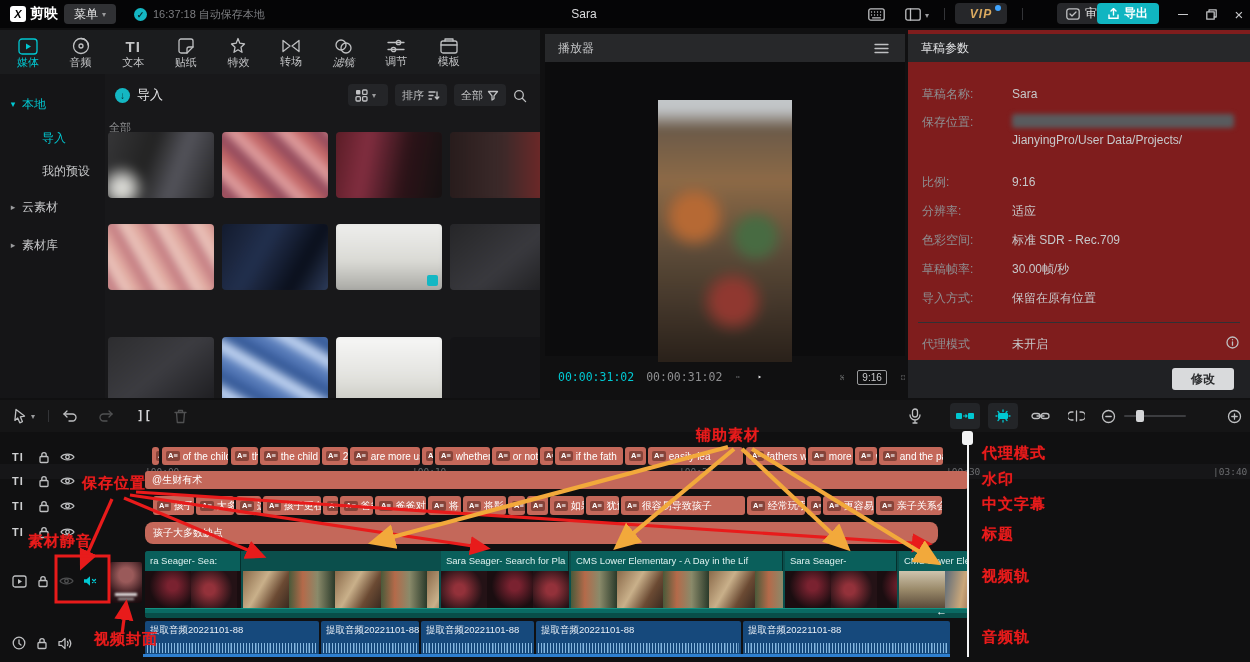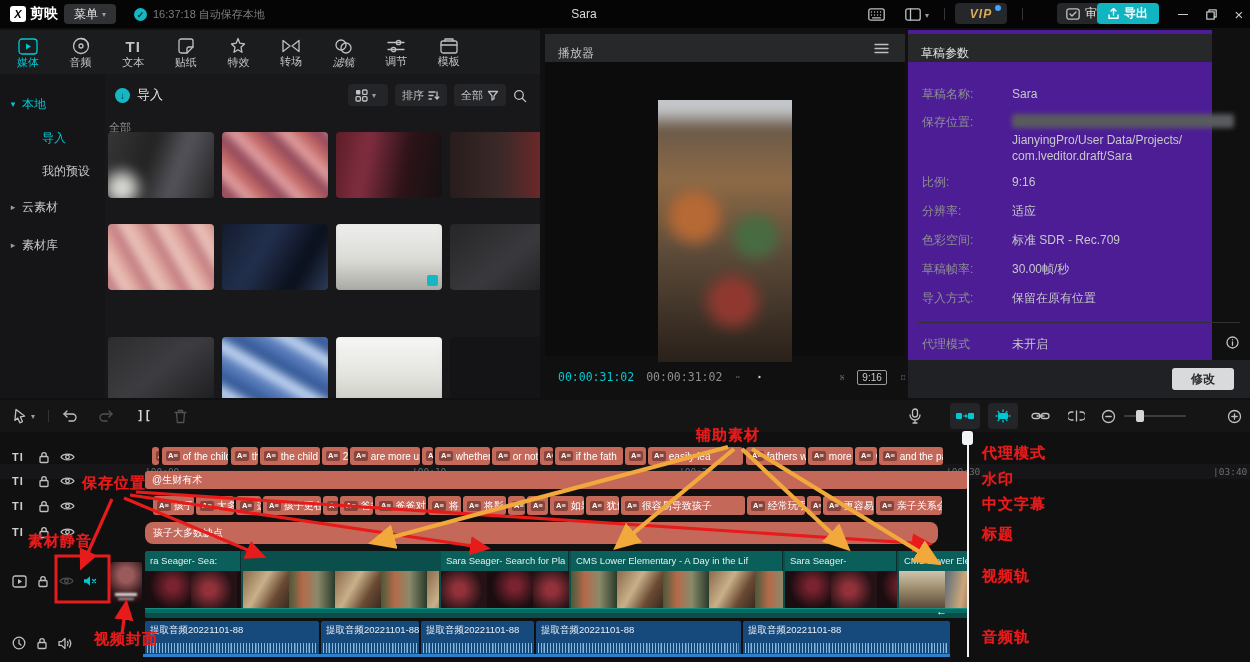--- a/index.html
+++ b/index.html
@@ -50,36 +50,36 @@
   .t5 .fill{background:linear-gradient(120deg,#101624,#24304a 40%,#0a0e18 70%,#3a4a6a);}
   .t6 .fill{background:linear-gradient(180deg,#f2f2f0,#dadad6 55%,#9c9c98);}
   .t7 .fill{background:linear-gradient(140deg,#232325,#39393d 55%,#161618);}
   .t8 .fill{background:linear-gradient(140deg,#2a2a2c,#3c3c40 50%,#17171a);}
   .t9 .fill{background:repeating-linear-gradient(30deg,#5a7ab0 0 14px,#c8d8f0 14px 26px,#3a5a90 26px 40px);}
   .t10 .fill{background:linear-gradient(180deg,#fafafa,#e2e2de 60%,#c2c2bc);}
   .t11 .fill{background:#141416;}
   .cloudmark{position:absolute;right:4px;bottom:4px;width:11px;height:11px;background:#14b7c3;border-radius:2px;}
   
   .player{position:absolute;left:545px;top:30px;width:360px;height:368px;background:#101011;}
-  .panel-head{position:absolute;left:0;top:4px;width:100%;height:28px;background:#27282a;display:flex;align-items:flex-end;}
+  .panel-head{position:absolute;left:0;top:4px;width:100%;height:28px;background:#27282a;display:flex;align-items:center;}
   .panel-title{margin-left:13px;color:#c3c4c6;font-size:12px;}
   .video-stage{position:absolute;left:0;top:32px;width:360px;height:294px;background:#0c0c0d;}
   .video{position:absolute;left:113px;top:38px;width:134px;height:262px;background:#000;overflow:hidden;}
   .video .fill{position:absolute;inset:-10px;filter:blur(4px) saturate(1.1);
     background:radial-gradient(circle at 30% 45%,#b06a3a 0 9%,transparent 18%),
       radial-gradient(circle at 70% 52%,#4a6a45 0 8%,transparent 16%),
       radial-gradient(circle at 55% 75%,#8a3a32 0 7%,transparent 15%),
       linear-gradient(180deg,#c2c6c8 0 7%,#6a5a4a 14%,#8a6a4a 32%,#5a4a3a 58%,#241d18 100%);}
   .pctl{position:absolute;left:0;top:326px;width:360px;height:42px;display:flex;align-items:center;}
   .tc{font-family:"DejaVu Sans Mono",monospace;font-size:11.5px;}
   .tc.cur{color:#00c8d2;}
   .tc.tot{color:#8e8f91;}
   .ratio-chip{border:1px solid #9a9b9d;border-radius:2px;color:#c9cacc;font-size:10px;padding:1px 4px;}
   
-  .draft{position:absolute;left:908px;top:30px;width:304px;height:368px;background:#4c1d95;}
+  .draft{position:absolute;left:908px;top:30px;width:342px;height:368px;background:#7f1d1d;}
   .d-label{position:absolute;left:14px;color:#8e8f92;font-size:12px;}
   .d-value{position:absolute;left:104px;color:#c7c8ca;font-size:12px;width:228px;line-height:16px;}
   .blurbar{position:absolute;left:104px;top:84px;width:222px;height:14px;border-radius:3px;background:#595b5e;filter:blur(2.5px);}
   .d-divider{position:absolute;left:10px;top:292px;width:322px;height:1px;background:#303134;}
   .d-footer{position:absolute;left:0;top:330px;width:342px;height:38px;background:#202124;}
   .modify-btn{position:absolute;left:264px;top:8px;width:62px;height:22px;background:#d9dadc;color:#2b2c2e;border:none;border-radius:3px;font-size:12px;font-weight:bold;font-family:inherit;}
   
   .tl-toolbar{position:absolute;left:0;top:400px;width:1250px;height:32px;background:#151516;}
   .tl-tool{position:absolute;top:6px;width:20px;height:20px;display:flex;align-items:center;justify-content:center;}
   .tglbox{position:absolute;top:3px;width:30px;height:26px;background:#232528;border-radius:4px;display:flex;align-items:center;justify-content:center;}
@@ -408,21 +408,20 @@
         <div class="d-value" style="top: 173px;">适应</div>
         <div class="d-label" style="top: 202px;">色彩空间:</div>
         <div class="d-value" style="top: 202px;">标准 SDR - Rec.709</div>
         <div class="d-label" style="top: 231px;">草稿帧率:</div>
         <div class="d-value" style="top: 231px;">30.00帧/秒</div>
         <div class="d-label" style="top: 260px;">导入方式:</div>
         <div class="d-value" style="top: 260px;">保留在原有位置</div>
       </div>
     <div class="blurbar"></div>
     <div class="d-value" style="top:102px">JianyingPro/User Data/Projects/</div>
-    <div class="d-value" style="top:118px">com.lveditor.draft/Sara</div>
     <div class="d-divider"></div>
     <div class="d-label" style="top:306px">代理模式</div>
     <div class="d-value" style="top:306px">未开启</div>
     <svg width="13" height="13" viewBox="0 0 13 13" style="position:absolute;left:318px;top:306px">
         <circle class="ic" cx="6.5" cy="6.5" r="5.5"></circle>
         <path class="ic" d="M6.5 5.8v3.4M6.5 3.6v.2"></path>
       </svg>
     <div class="d-footer">
       <button class="modify-btn">修改</button>
     </div>

